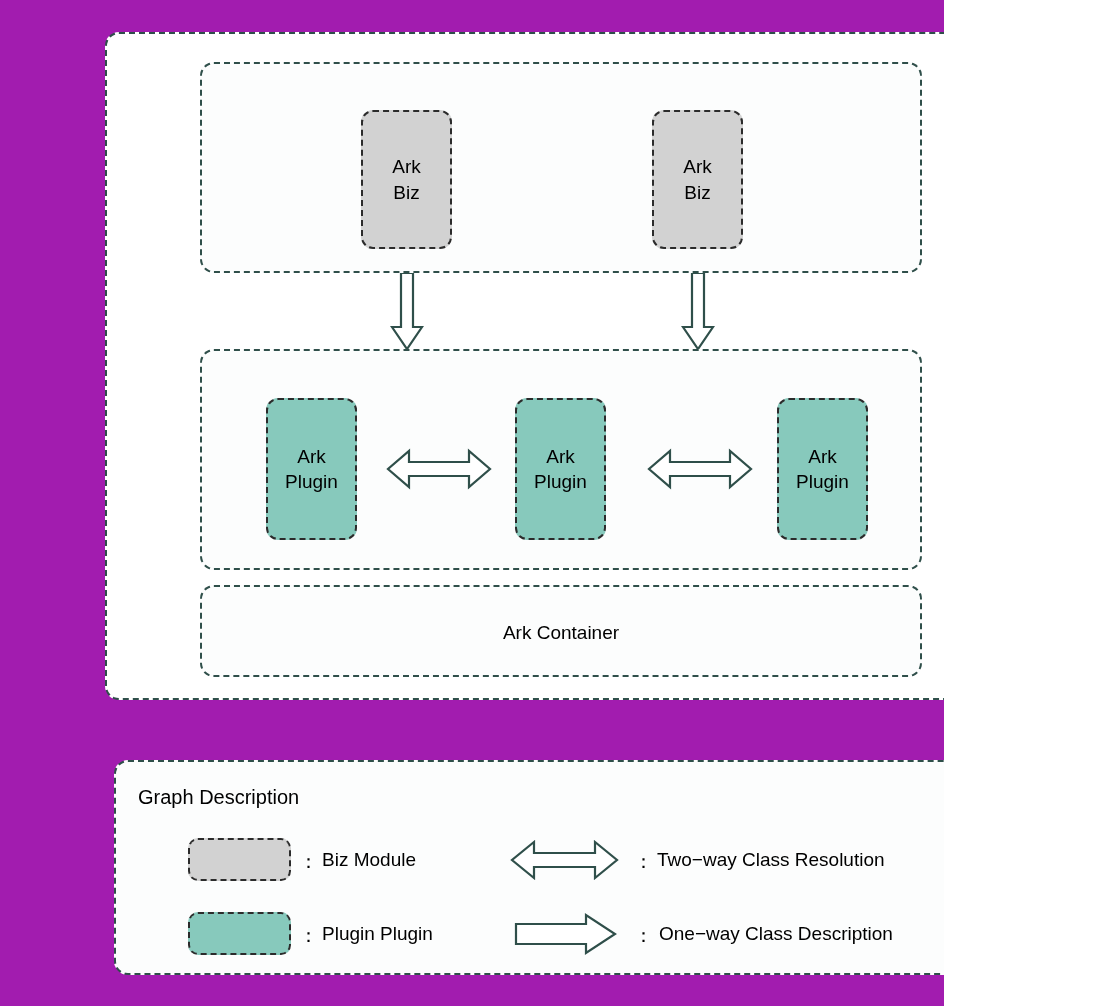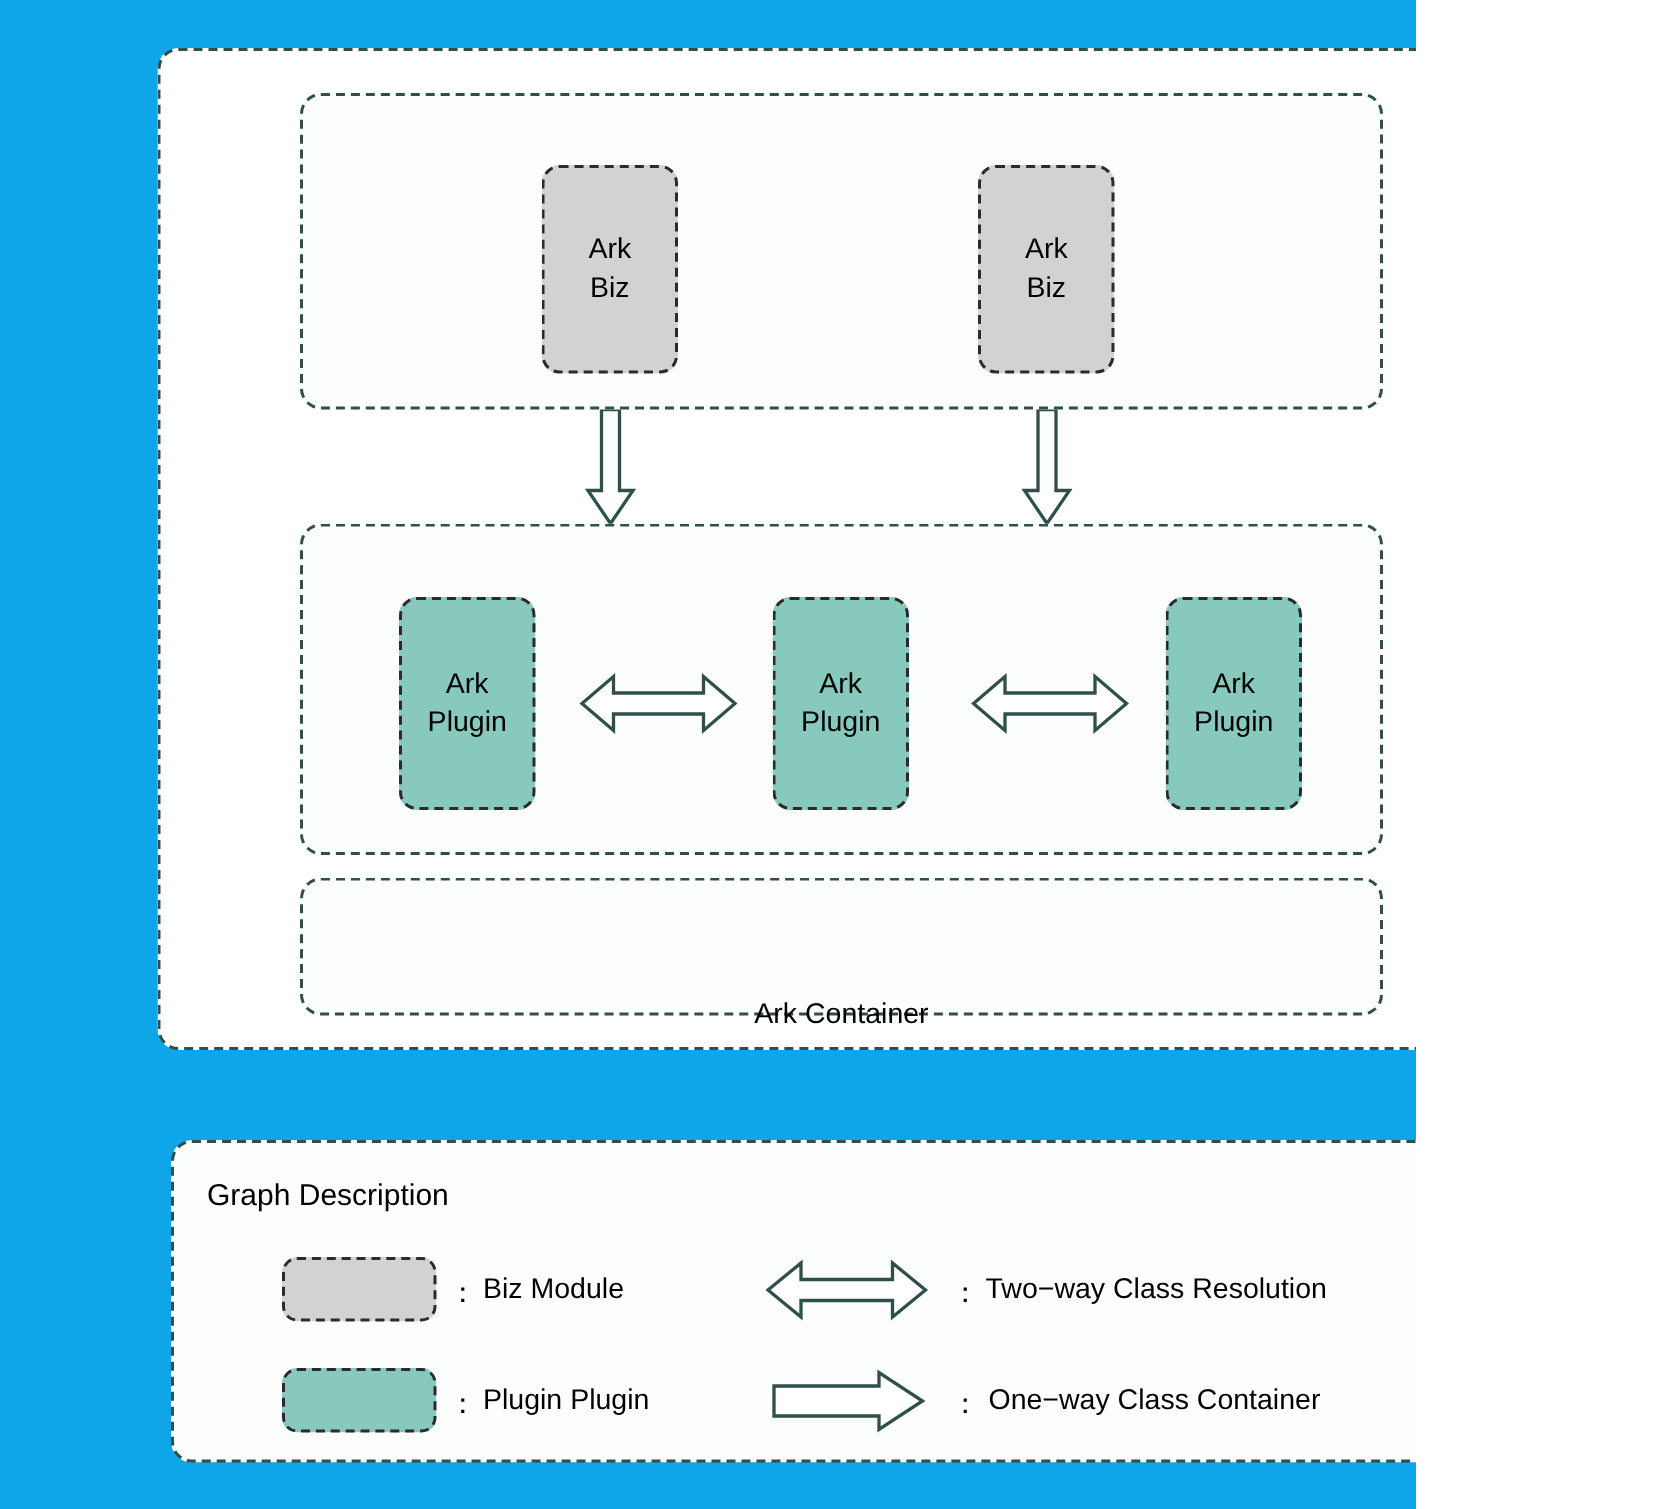--- a/index.html
+++ b/index.html
@@ -8,21 +8,21 @@
     background: #ffffff;
   }
   body {
     font-family: "Liberation Sans", sans-serif;
     color: #000000;
   }
   #stage {
     position: relative;
     width: 944px;
     height: 1006px;
-    background: #0ea5e9;
+    background: #a21caf;
     overflow: hidden;
   }
 
   
   .panel {
     position: absolute;
     box-sizing: border-box;
     border: 2px dashed #2f4f4a;
     border-radius: 14px;
     background: #fcfdfd;
@@ -131,21 +131,21 @@
   </div>
 
   <div class="arrow" style="left:646px; top:447px;">
     <svg width="108" height="44" viewBox="0 0 108 44">
       <polygon points="24,4 24,15 84,15 84,4 105,22 84,40 84,29 24,29 24,40 3,22" fill="#ffffff" stroke="#2f4f4a" stroke-width="2.2" stroke-linejoin="miter"></polygon>
     </svg>
   </div>
 
   <div class="panel" style="left:200px; top:585px; width:722px; height:92px;"></div>
 
-  <div class="label centered" style="left:200px; top:622px; width:722px;margin-top:44px;">Ark Container</div>
+  <div class="label centered" style="left:200px; top:622px; width:722px;">Ark Container</div>
 
   <div class="panel" style="left:114px; top:760px; width:900px; height:215px;"></div>
 
   <div class="title" style="left:138px; top:786px;">Graph Description</div>
 
   <div class="swatch biz" style="left:188px; top:838px; width:103px; height:43px;"></div>
 
   <div class="colon" style="left:299px; top:849px;">：</div>
 
   <div class="label" style="left:322px; top:849px;text-align:right;">Biz Module</div>
@@ -167,15 +167,15 @@
   <div class="label" style="left:322px; top:923px;">Plugin Plugin</div>
 
   <div class="arrow" style="left:512px; top:912px;">
     <svg width="106" height="44" viewBox="0 0 106 44">
       <polygon points="4,12 74,12 74,3 103,22 74,41 74,32 4,32" fill="#ffffff" stroke="#2f4f4a" stroke-width="2.2" stroke-linejoin="miter"></polygon>
     </svg>
   </div>
 
   <div class="colon" style="left:634px; top:923px;">：</div>
 
-  <div class="label" style="left:659px; top:923px;">One−way Class Container</div>
+  <div class="label" style="left:659px; top:923px;">One−way Class Description</div>
 
 </div>
 
 </body></html>

